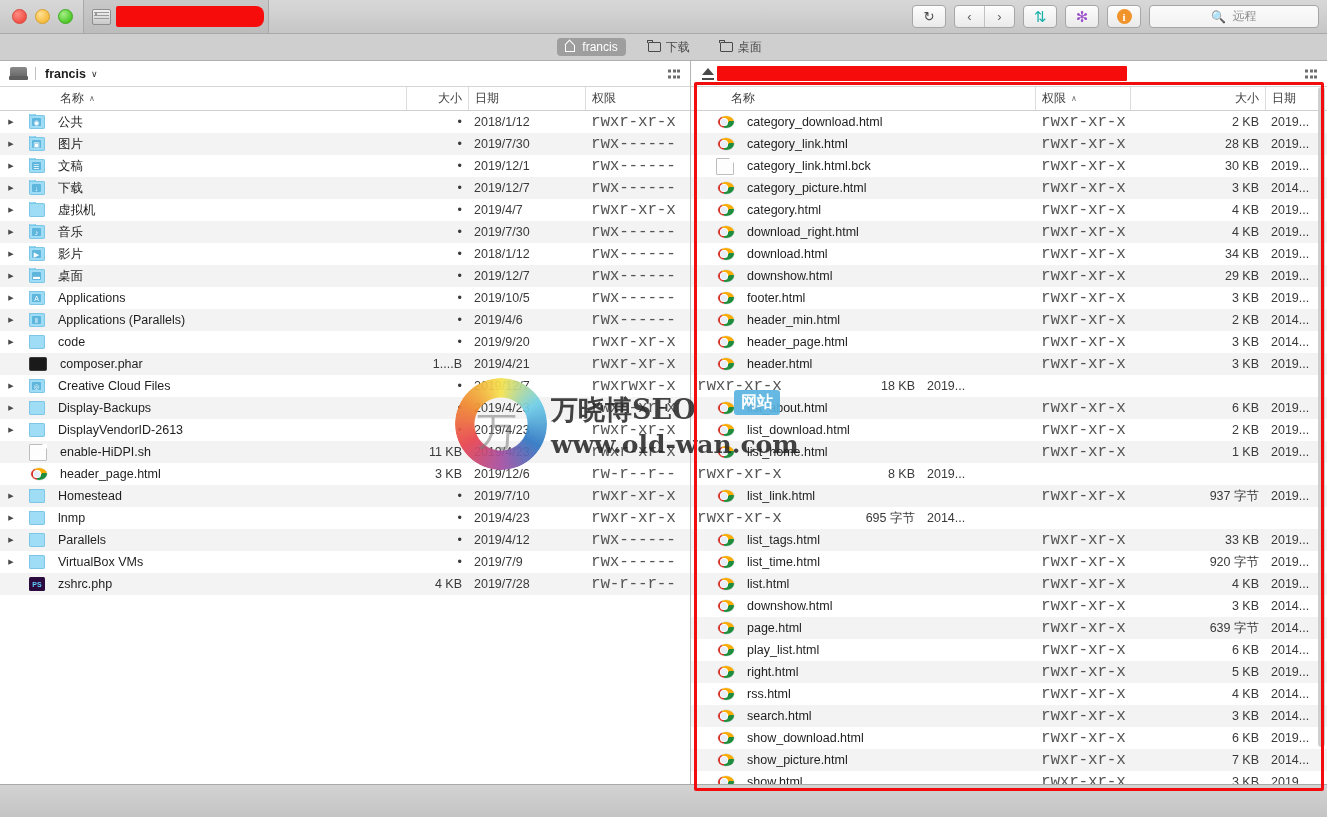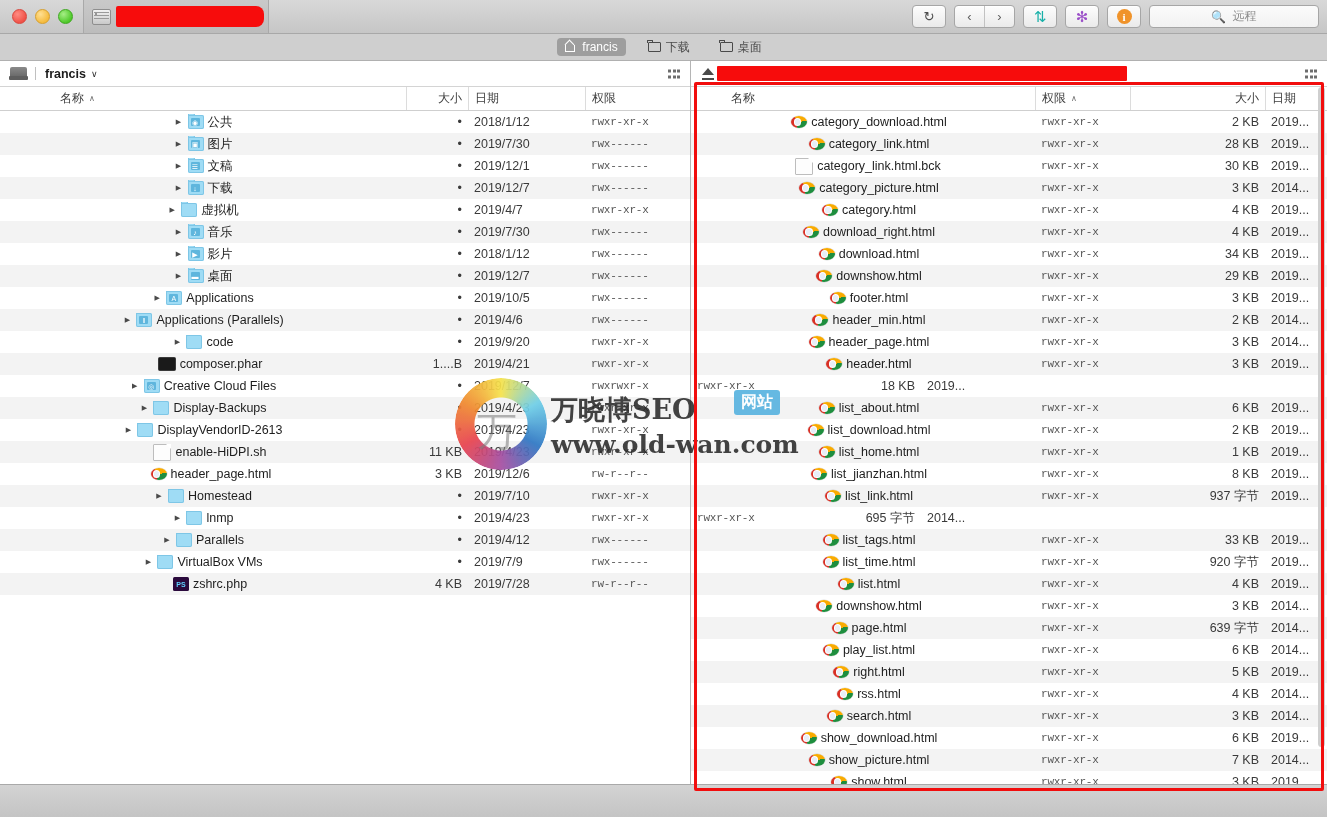--- a/index.html
+++ b/index.html
@@ -142,24 +142,24 @@
   .ch .sortarrow{margin-left:5px;font-size:8px;color:#6b6b6b;}
 
   
   .rows{flex:1;overflow:hidden;position:relative;}
   .row{
     height:22px;display:flex;align-items:center;box-sizing:border-box;
     font-size:12.5px;color:#1e1e1e;
   }
   .row.alt{background:#f3f3f3;}
   .cell{box-sizing:border-box;padding:0 6px;white-space:nowrap;overflow:hidden;}
-  .c-name{display:flex;align-items:center;gap:4px;justify-content:center;}
+  .c-name{display:flex;align-items:center;gap:13px;}
   .c-size{text-align:right;color:#3a3a3a;}
   .c-date{color:#3a3a3a;}
-  .c-perm{color:#555;font-family:"Liberation Mono","DejaVu Sans Mono",monospace;font-size:11px;letter-spacing:-0.2px;}
+  .c-perm{color:#555;font-family:"Liberation Mono","DejaVu Sans Mono",monospace;font-size:16px;letter-spacing:-0.2px;}
 
   
   .L-name{width:406px;}
   .L-size{width:62px;text-align:right;}
   .L-date{width:117px;}
   .L-perm{width:105px;}
 
   
   .R-name{width:344px;}
   .R-perm{width:95px;}
@@ -763,25 +763,20 @@
             <div class="cell c-name R-name">
               <span style="width:6px;flex:0 0 6px;"></span>
               <span class="ico chrome"></span>
               <span>list_home.html</span>
             </div>
             <div class="cell c-perm R-perm">rwxr-xr-x</div>
             <div class="cell c-size R-size">1 KB</div>
             <div class="cell c-date R-date">2019...</div>
           </div>
           <div class="row">
-            <div class="cell c-name R-name">
-              <span style="width:6px;flex:0 0 6px;"></span>
-              <span class="ico chrome"></span>
-              <span>list_jianzhan.html</span>
-            </div>
             <div class="cell c-perm R-perm">rwxr-xr-x</div>
             <div class="cell c-size R-size">8 KB</div>
             <div class="cell c-date R-date">2019...</div>
           </div>
           <div class="row alt">
             <div class="cell c-name R-name">
               <span style="width:6px;flex:0 0 6px;"></span>
               <span class="ico chrome"></span>
               <span>list_link.html</span>
             </div>

